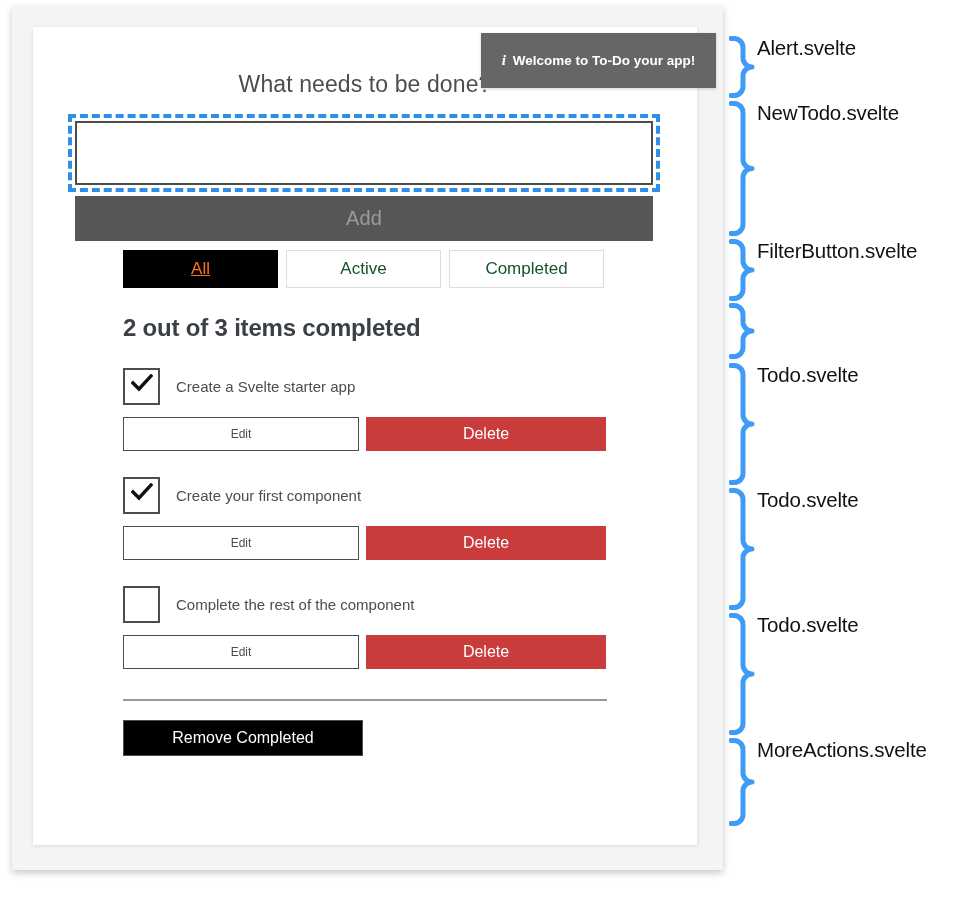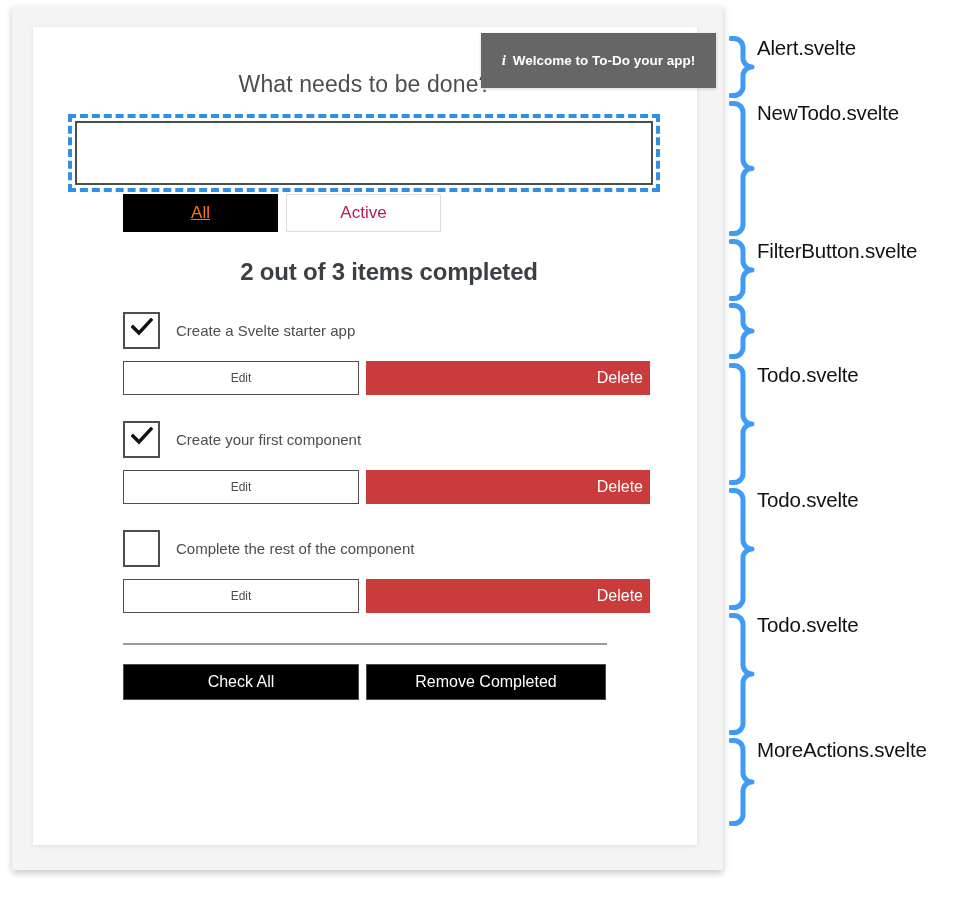--- a/index.html
+++ b/index.html
@@ -97,41 +97,40 @@
     margin-top: 9px;
     padding-left: 48px;
     gap: 8px;
   }
   .filter-btn {
     box-sizing: border-box;
     width: 155px;
     height: 38px;
     background: #ffffff;
     border: 1px solid #dcdcdc;
-    color: #be185d;
+    color: #14532d;
     font-size: 17px;
     font-family: "Liberation Sans", sans-serif;
     cursor: pointer;
   }
   .filter-btn.active {
     background: #000000;
     border: 1px solid #000000;
     color: #f97316;
     text-decoration: underline;
   }
 
   
   .status-heading {
     margin: 26px 0 0 0;
     padding-left: 48px;
     font-size: 24px;
     font-weight: bold;
     color: #3b4046;
     letter-spacing: -0.2px;
-    text-align: center;
   }
 
   
   .todo-list {
     list-style: none;
     margin: 0;
     padding: 0 0 0 48px;
   }
   .todo-item {
     margin-top: 26px;
@@ -175,29 +174,28 @@
     height: 34px;
     background: #ffffff;
     border: 1px solid #4d4d4d;
     color: #4d4d4d;
     font-size: 12px;
     font-family: "Liberation Sans", sans-serif;
     cursor: pointer;
   }
   .delete-btn {
     box-sizing: border-box;
-    width: 284px;
+    width: 240px;
     height: 34px;
     background: #ca3b3c;
     border: 1px solid #ca3b3c;
     color: #ffffff;
     font-size: 16px;
     font-family: "Liberation Sans", sans-serif;
     cursor: pointer;
-    text-align: right;
   }
 
   
   .divider {
     margin: 30px 0 0 48px;
     width: 484px;
     height: 0;
     border: none;
     border-top: 2px solid #9a9a9a;
   }
@@ -280,25 +278,27 @@
 
   <div class="outer-panel"></div>
 
   <div class="app-card">
     <div class="app-inner">
 
       <h1 class="todo-heading">What needs to be done?</h1>
 
       <div class="newtodo-wrap">
         <input class="todo-input" type="text" placeholder="" style="">
+        <button class="add-btn">Add</button>
       </div>
 
       <div class="filters">
         <button class="filter-btn active">All</button>
         <button class="filter-btn">Active</button>
+        <button class="filter-btn">Completed</button>
       </div>
 
       <h2 class="status-heading">2 out of 3 items completed</h2>
 
       <ul class="todo-list">
 
         <li class="todo-item">
           <div class="todo-row">
             <span class="checkbox checked">
               <span class="tick">
@@ -343,21 +343,20 @@
             <button class="edit-btn">Edit</button>
             <button class="delete-btn">Delete</button>
           </div>
         </li>
 
       </ul>
 
       <hr class="divider">
 
       <div class="more-actions">
-        <button class="action-btn">Check All</button>
         <button class="action-btn wide">Remove Completed</button>
       </div>
 
     </div>
   </div>
 
   <div class="alert-toast">
     <span class="alert-icon">i</span>
     <span>Welcome to To-Do your app!</span>
   </div>

